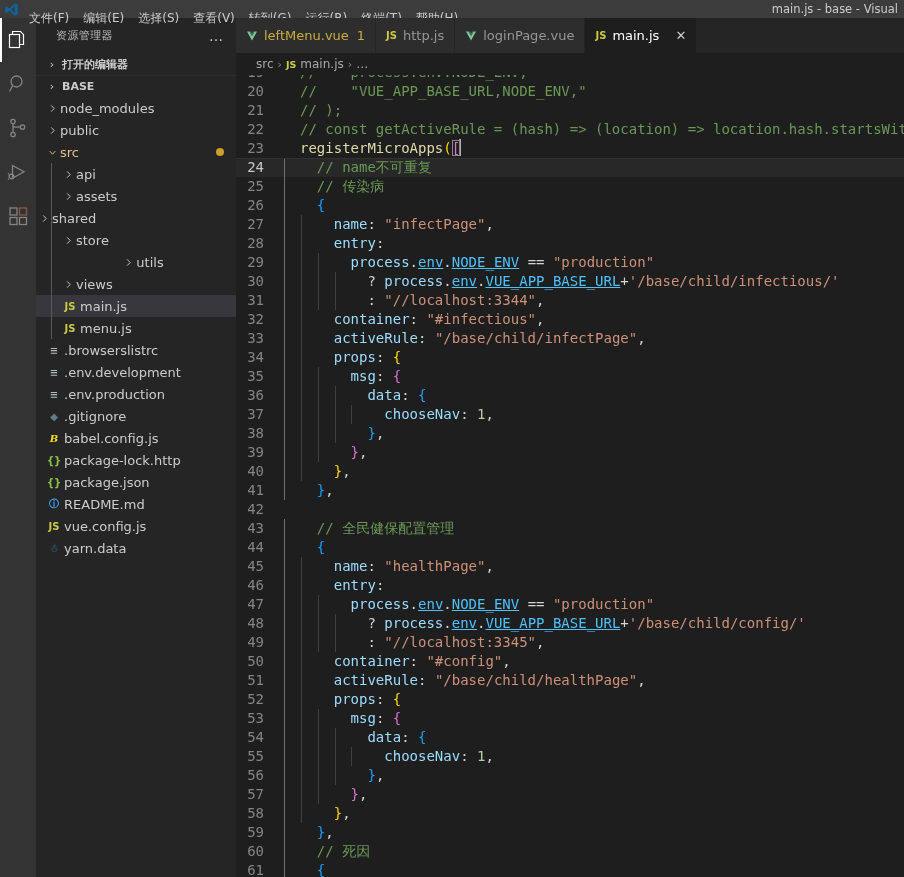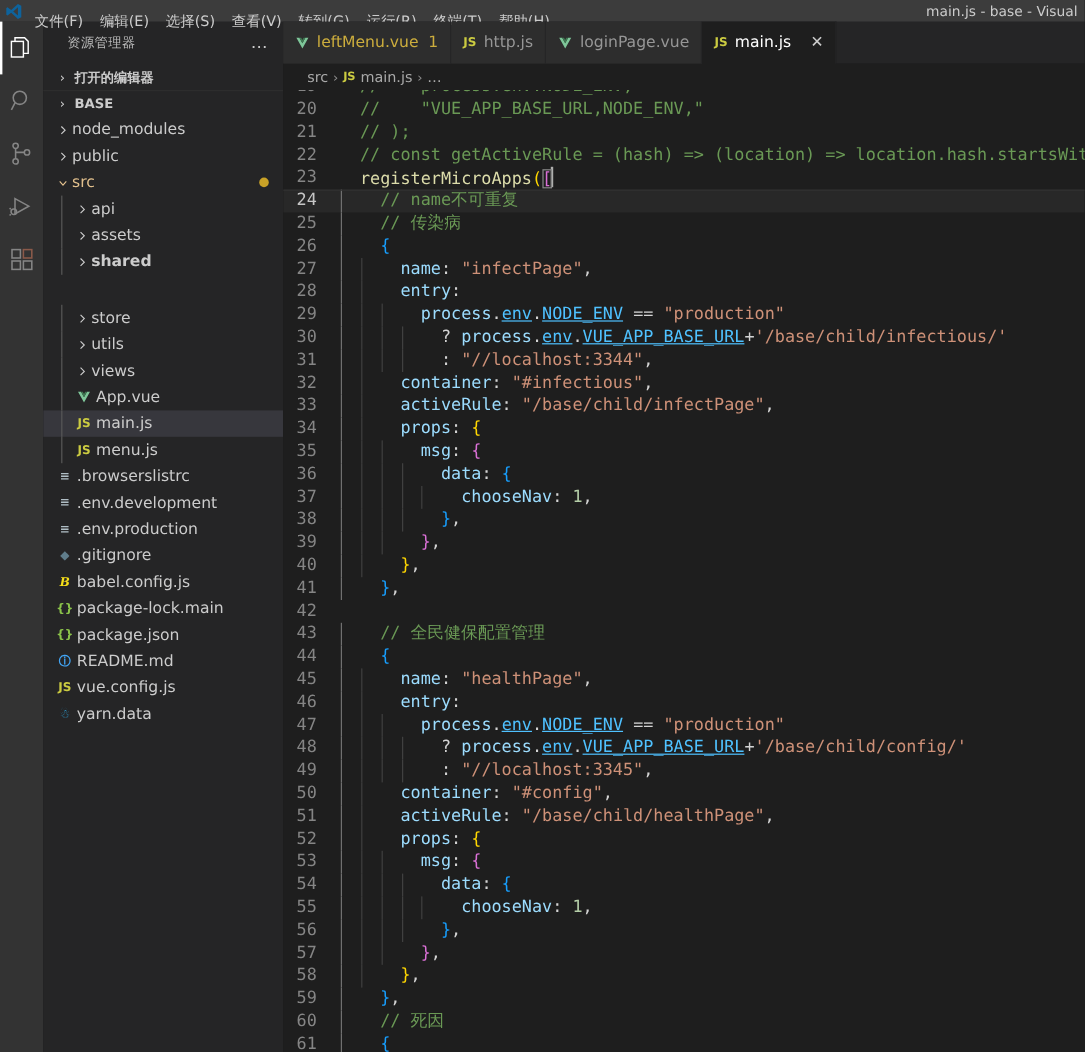--- a/index.html
+++ b/index.html
@@ -297,65 +297,55 @@
             </div>
             <div class="row" style="padding-left: 24px;">
               <span class="indent-guide" style="left: 15px;"></span>
               <span class="twisty">
                 <svg width="11" height="11" viewBox="0 0 16 16" fill="none" stroke="currentColor" stroke-width="1.4">
                   <path d="M6 3.5 L10.5 8 L6 12.5"></path>
                 </svg>
               </span>
               <span class="label">assets</span>
             </div>
-            <div class="row" style="padding-left: 24px; font-weight: bold;">
+            <div class="row" style="">
               <span class="indent-guide" style="left: 15px;"></span>
               <span class="twisty">
                 <svg width="11" height="11" viewBox="0 0 16 16" fill="none" stroke="currentColor" stroke-width="1.4">
                   <path d="M6 3.5 L10.5 8 L6 12.5"></path>
                 </svg>
               </span>
               <span class="label">shared</span>
             </div>
-            <div class="row" style="padding-left: 24px; margin-top: 25px;">
+            <div class="row" style="padding-left: 24px;">
               <span class="indent-guide" style="left: 15px;"></span>
               <span class="twisty">
                 <svg width="11" height="11" viewBox="0 0 16 16" fill="none" stroke="currentColor" stroke-width="1.4">
                   <path d="M6 3.5 L10.5 8 L6 12.5"></path>
                 </svg>
               </span>
               <span class="label">store</span>
             </div>
+            <div class="row" style="padding-left: 24px; justify-content: center;">
+              <span class="indent-guide" style="left: 15px;"></span>
+              <span class="twisty">
+                <svg width="11" height="11" viewBox="0 0 16 16" fill="none" stroke="currentColor" stroke-width="1.4">
+                  <path d="M6 3.5 L10.5 8 L6 12.5"></path>
+                </svg>
+              </span>
+              <span class="label">utils</span>
+            </div>
             <div class="row" style="padding-left: 24px;">
               <span class="indent-guide" style="left: 15px;"></span>
               <span class="twisty">
                 <svg width="11" height="11" viewBox="0 0 16 16" fill="none" stroke="currentColor" stroke-width="1.4">
                   <path d="M6 3.5 L10.5 8 L6 12.5"></path>
                 </svg>
               </span>
-              <span class="label">utils</span>
-            </div>
-            <div class="row" style="padding-left: 24px;">
-              <span class="indent-guide" style="left: 15px;"></span>
-              <span class="twisty">
-                <svg width="11" height="11" viewBox="0 0 16 16" fill="none" stroke="currentColor" stroke-width="1.4">
-                  <path d="M6 3.5 L10.5 8 L6 12.5"></path>
-                </svg>
-              </span>
               <span class="label">views</span>
-            </div>
-            <div class="row" style="padding-left: 24px;">
-              <span class="indent-guide" style="left: 15px;"></span>
-              <span class="ficon ">
-                <svg width="12" height="12" viewBox="0 0 24 24">
-                  <path d="M2 3 H7 L12 12 L17 3 H22 L12 21 Z" fill="#7ec699"></path>
-                  <path d="M7 3 H10 L12 6.8 L14 3 H17 L12 12 Z" fill="#3f7a53"></path>
-                </svg>
-              </span>
-              <span class="label">App.vue</span>
             </div>
             <div class="row selected" style="padding-left: 24px;">
               <span class="indent-guide" style="left: 15px;"></span>
               <span class="ficon icon-js">JS</span>
               <span class="label">main.js</span>
             </div>
             <div class="row" style="padding-left: 24px;">
               <span class="indent-guide" style="left: 15px;"></span>
               <span class="ficon icon-js">JS</span>
               <span class="label">menu.js</span>
@@ -375,21 +365,21 @@
             <div class="row" style="padding-left: 8px;">
               <span class="ficon icon-git">◆</span>
               <span class="label">.gitignore</span>
             </div>
             <div class="row" style="padding-left: 8px;">
               <span class="ficon icon-babel">B</span>
               <span class="label">babel.config.js</span>
             </div>
             <div class="row" style="padding-left: 8px;">
               <span class="ficon icon-json">{}</span>
-              <span class="label">package-lock.main</span>
+              <span class="label">package-lock.http</span>
             </div>
             <div class="row" style="padding-left: 8px;">
               <span class="ficon icon-json">{}</span>
               <span class="label">package.json</span>
             </div>
             <div class="row" style="padding-left: 8px;">
               <span class="ficon icon-md">ⓘ</span>
               <span class="label">README.md</span>
             </div>
             <div class="row" style="padding-left: 8px;">

